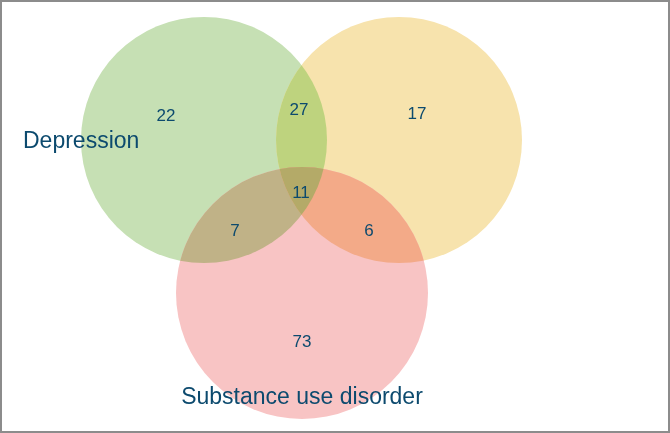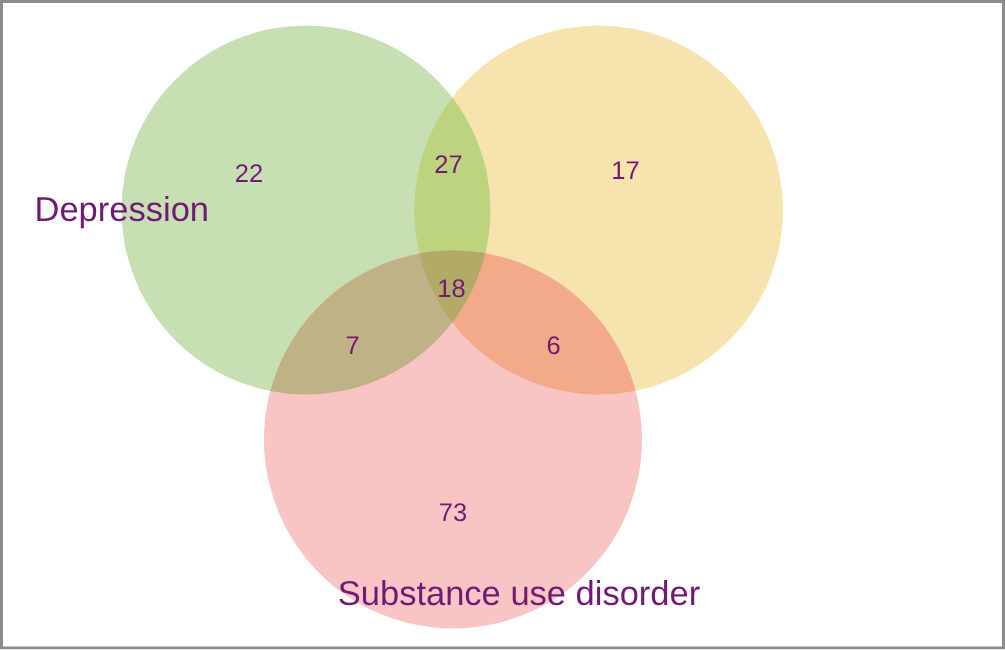--- a/index.html
+++ b/index.html
@@ -19,37 +19,37 @@
   }
   .venn-svg {
     position: absolute;
     left: 0;
     top: 0;
     width: 666px;
     height: 429px;
   }
   .txt {
     position: absolute;
-    color: #701a75;
+    color: #0c4a6e;
     white-space: nowrap;
     transform: translate(-50%, -50%);
   }
   .count {
     font-size: 17px;
   }
   .set-label {
     font-size: 23px;
   }
   .lbl-depression {
     left: 21px;
     top: 138px;
     transform: translate(0, -50%);
   }
   .lbl-gad   { left: 534px; top: 136px; }
-  .lbl-sud   { left: 300px; top: 394px; margin-left: 44px; }
+  .lbl-sud   { left: 300px; top: 394px; }
   .n-dep     { left: 164px; top: 114px; }
   .n-depgad  { left: 297px; top: 108px; }
   .n-gad     { left: 415px; top: 112px; }
   .n-all     { left: 299px; top: 191px; }
   .n-depsud  { left: 233px; top: 229px; }
   .n-gadsud  { left: 367px; top: 229px; }
   .n-sud     { left: 300px; top: 340px; }
 </style>
 </head>
 <body>
@@ -85,18 +85,18 @@
       </g>
     </g>
   </svg>
 
   <span class="txt set-label lbl-depression">Depression</span>
   <span class="txt set-label lbl-sud">Substance use disorder</span>
 
   <span class="txt count n-dep">22</span>
   <span class="txt count n-depgad">27</span>
   <span class="txt count n-gad">17</span>
-  <span class="txt count n-all">18</span>
+  <span class="txt count n-all">11</span>
   <span class="txt count n-depsud">7</span>
   <span class="txt count n-gadsud">6</span>
   <span class="txt count n-sud">73</span>
 
 </div>
 
 </body></html>

